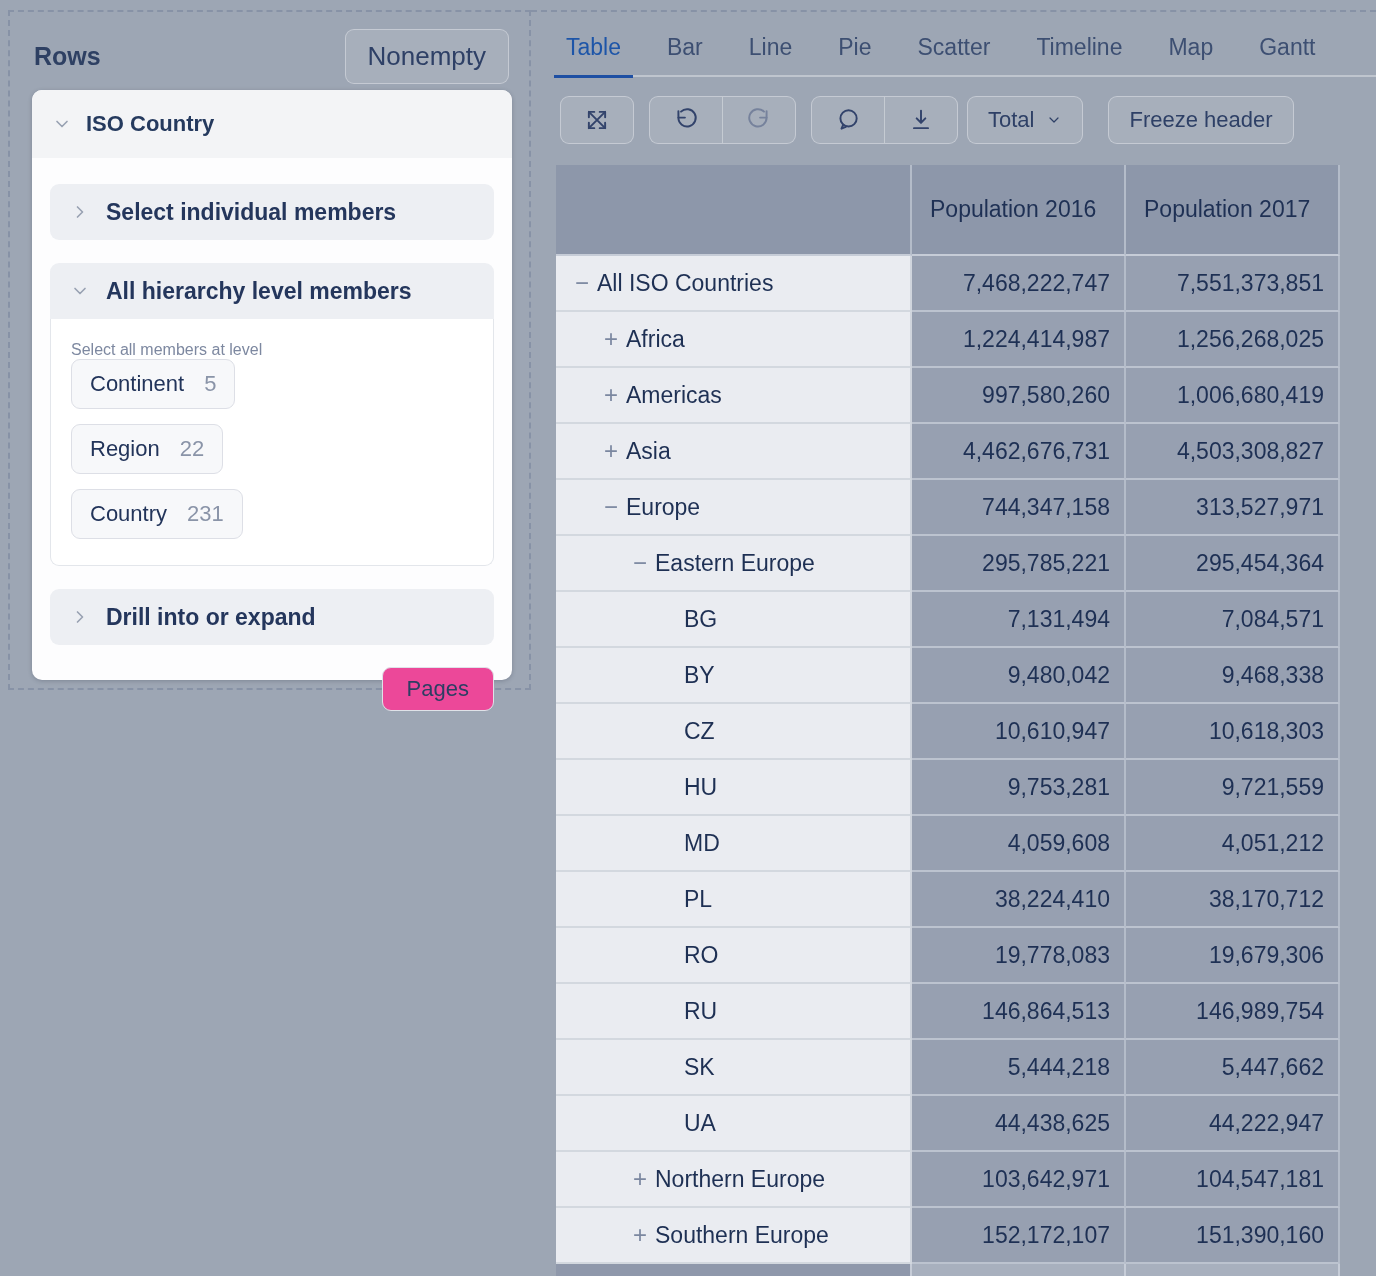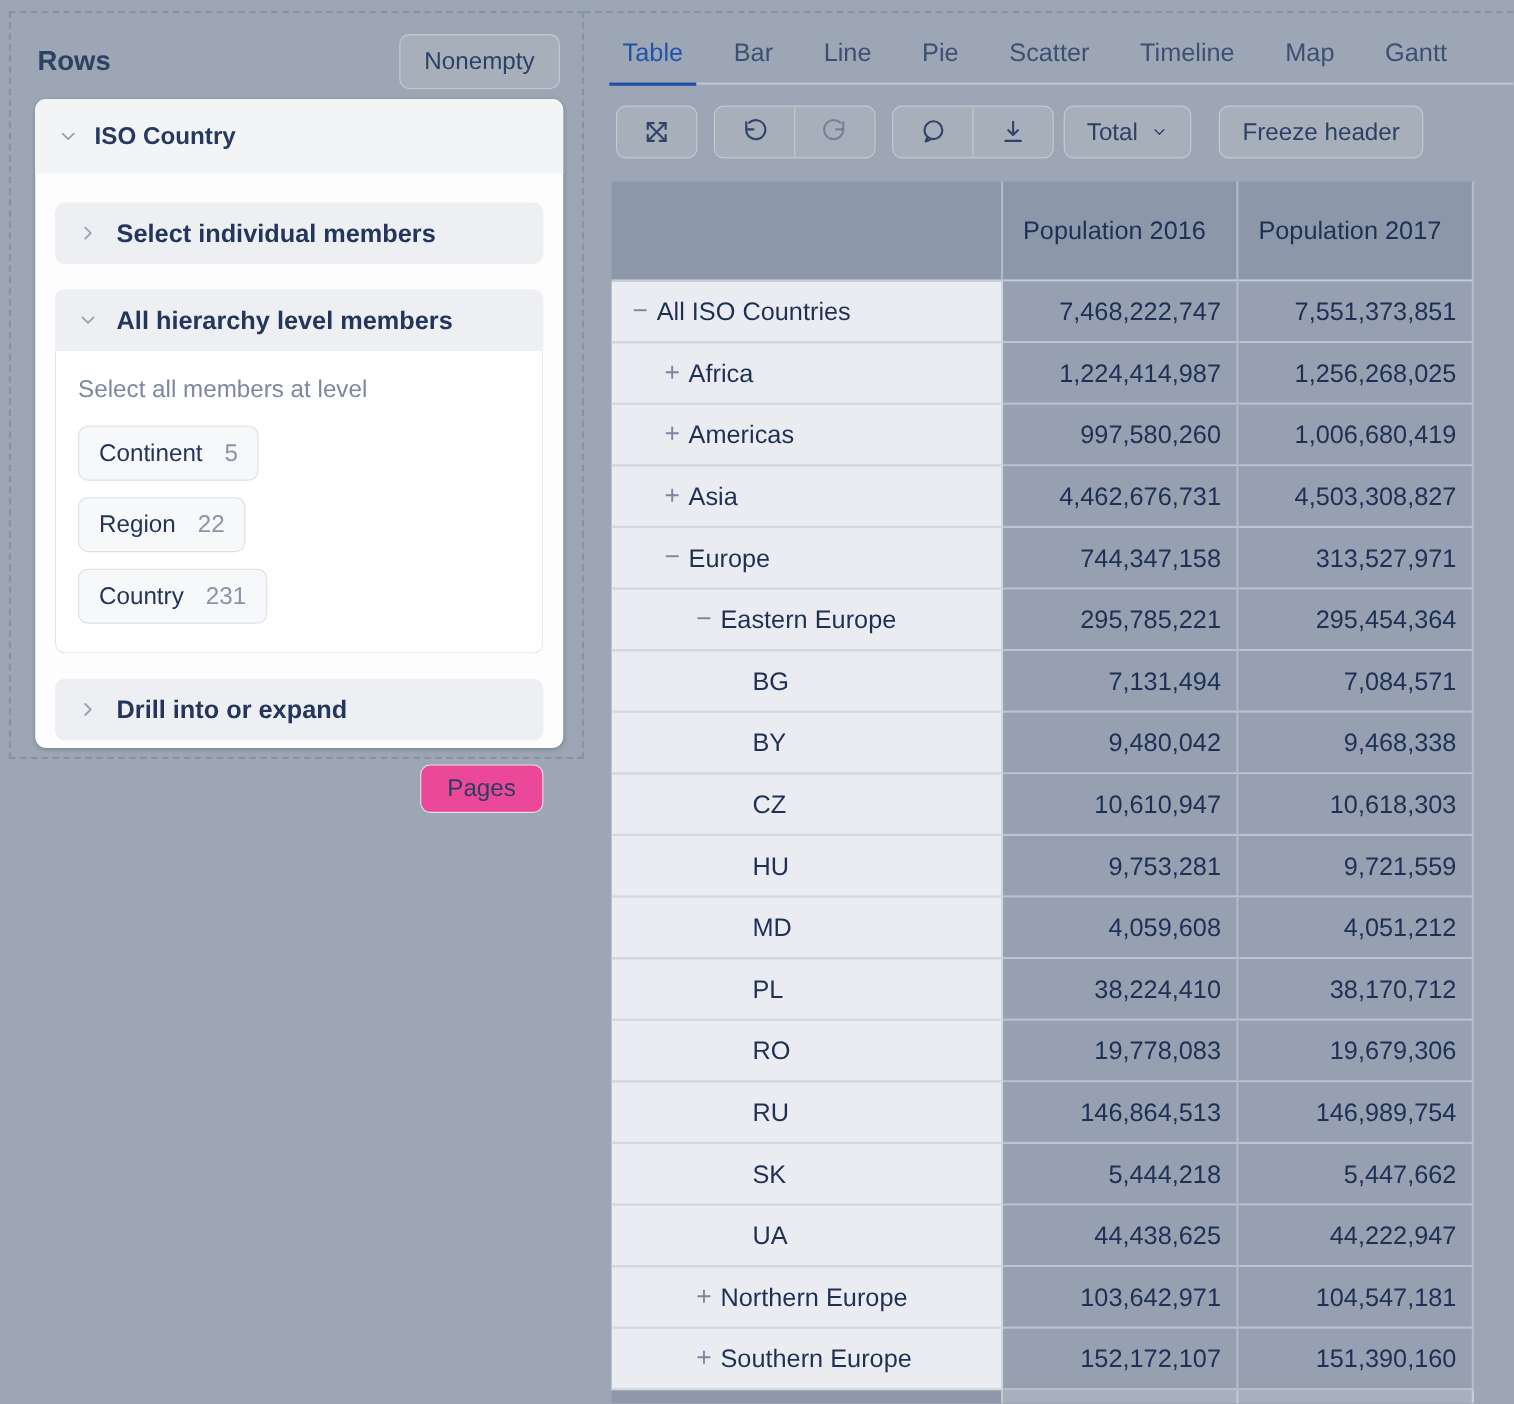--- a/index.html
+++ b/index.html
@@ -13,21 +13,21 @@
   .left-zone{
     position:absolute;left:8px;top:10px;width:523px;height:680px;
     border:2px dashed #8792a6;box-sizing:border-box;
   }
   .rows-head{position:absolute;left:24px;right:20px;top:18px;height:52px;
     display:flex;align-items:center;justify-content:space-between;}
   .rows-title{font-size:25px;font-weight:700;color:#2e4063;}
   .btn-ghost{
     background:rgba(255,255,255,0.10);
     border:1.5px solid rgba(255,255,255,0.35);
-    border-radius:9px;color:#2e4066;font-size:22px;
+    border-radius:9px;color:#2e4066;font-size:26px;
     padding:11px 22px;cursor:pointer;
   }
   .card{
     position:absolute;left:22px;top:78px;width:480px;height:590px;
     background:#fdfdfe;border-radius:10px;
     box-shadow:0 1px 4px rgba(30,40,60,0.25);
     box-sizing:border-box;
   }
   .card-header{
     height:68px;background:#f3f4f6;border-radius:10px 10px 0 0;
@@ -42,21 +42,21 @@
     box-sizing:border-box;cursor:pointer;
   }
   .sec + .sec-group, .sec-group + .sec, .sec + .sec{margin-top:23px;}
   .sec-label{font-size:23px;font-weight:600;color:#24365c;}
   .sec-group{border-radius:9px;}
   .sec-group .sec{border-radius:9px 9px 0 0;}
   .sec-body{
     background:#fff;border:1px solid #e3e6eb;border-top:none;
     border-radius:0 0 9px 9px;padding:22px 20px 26px 20px;
   }
-  .hint{font-size:22px;color:#7d88a0;margin-bottom:20px;}
+  .hint{font-size:16px;color:#7d88a0;}
   .levels{display:flex;flex-wrap:wrap;gap:15px;max-width:320px;}
   .level-btn{
     background:#f7f8fa;border:1px solid #dddfe6;border-radius:9px;
     padding:11px 18px;font-size:22px;color:#22345a;cursor:pointer;
     display:inline-flex;gap:20px;align-items:baseline;
   }
   .level-count{color:#8a94a8;}
   .pages-row{display:flex;justify-content:flex-end;margin-top:22px;}
   .btn-light{
     background:#ec4899;border:1px solid #dfe2e8;border-radius:9px;

